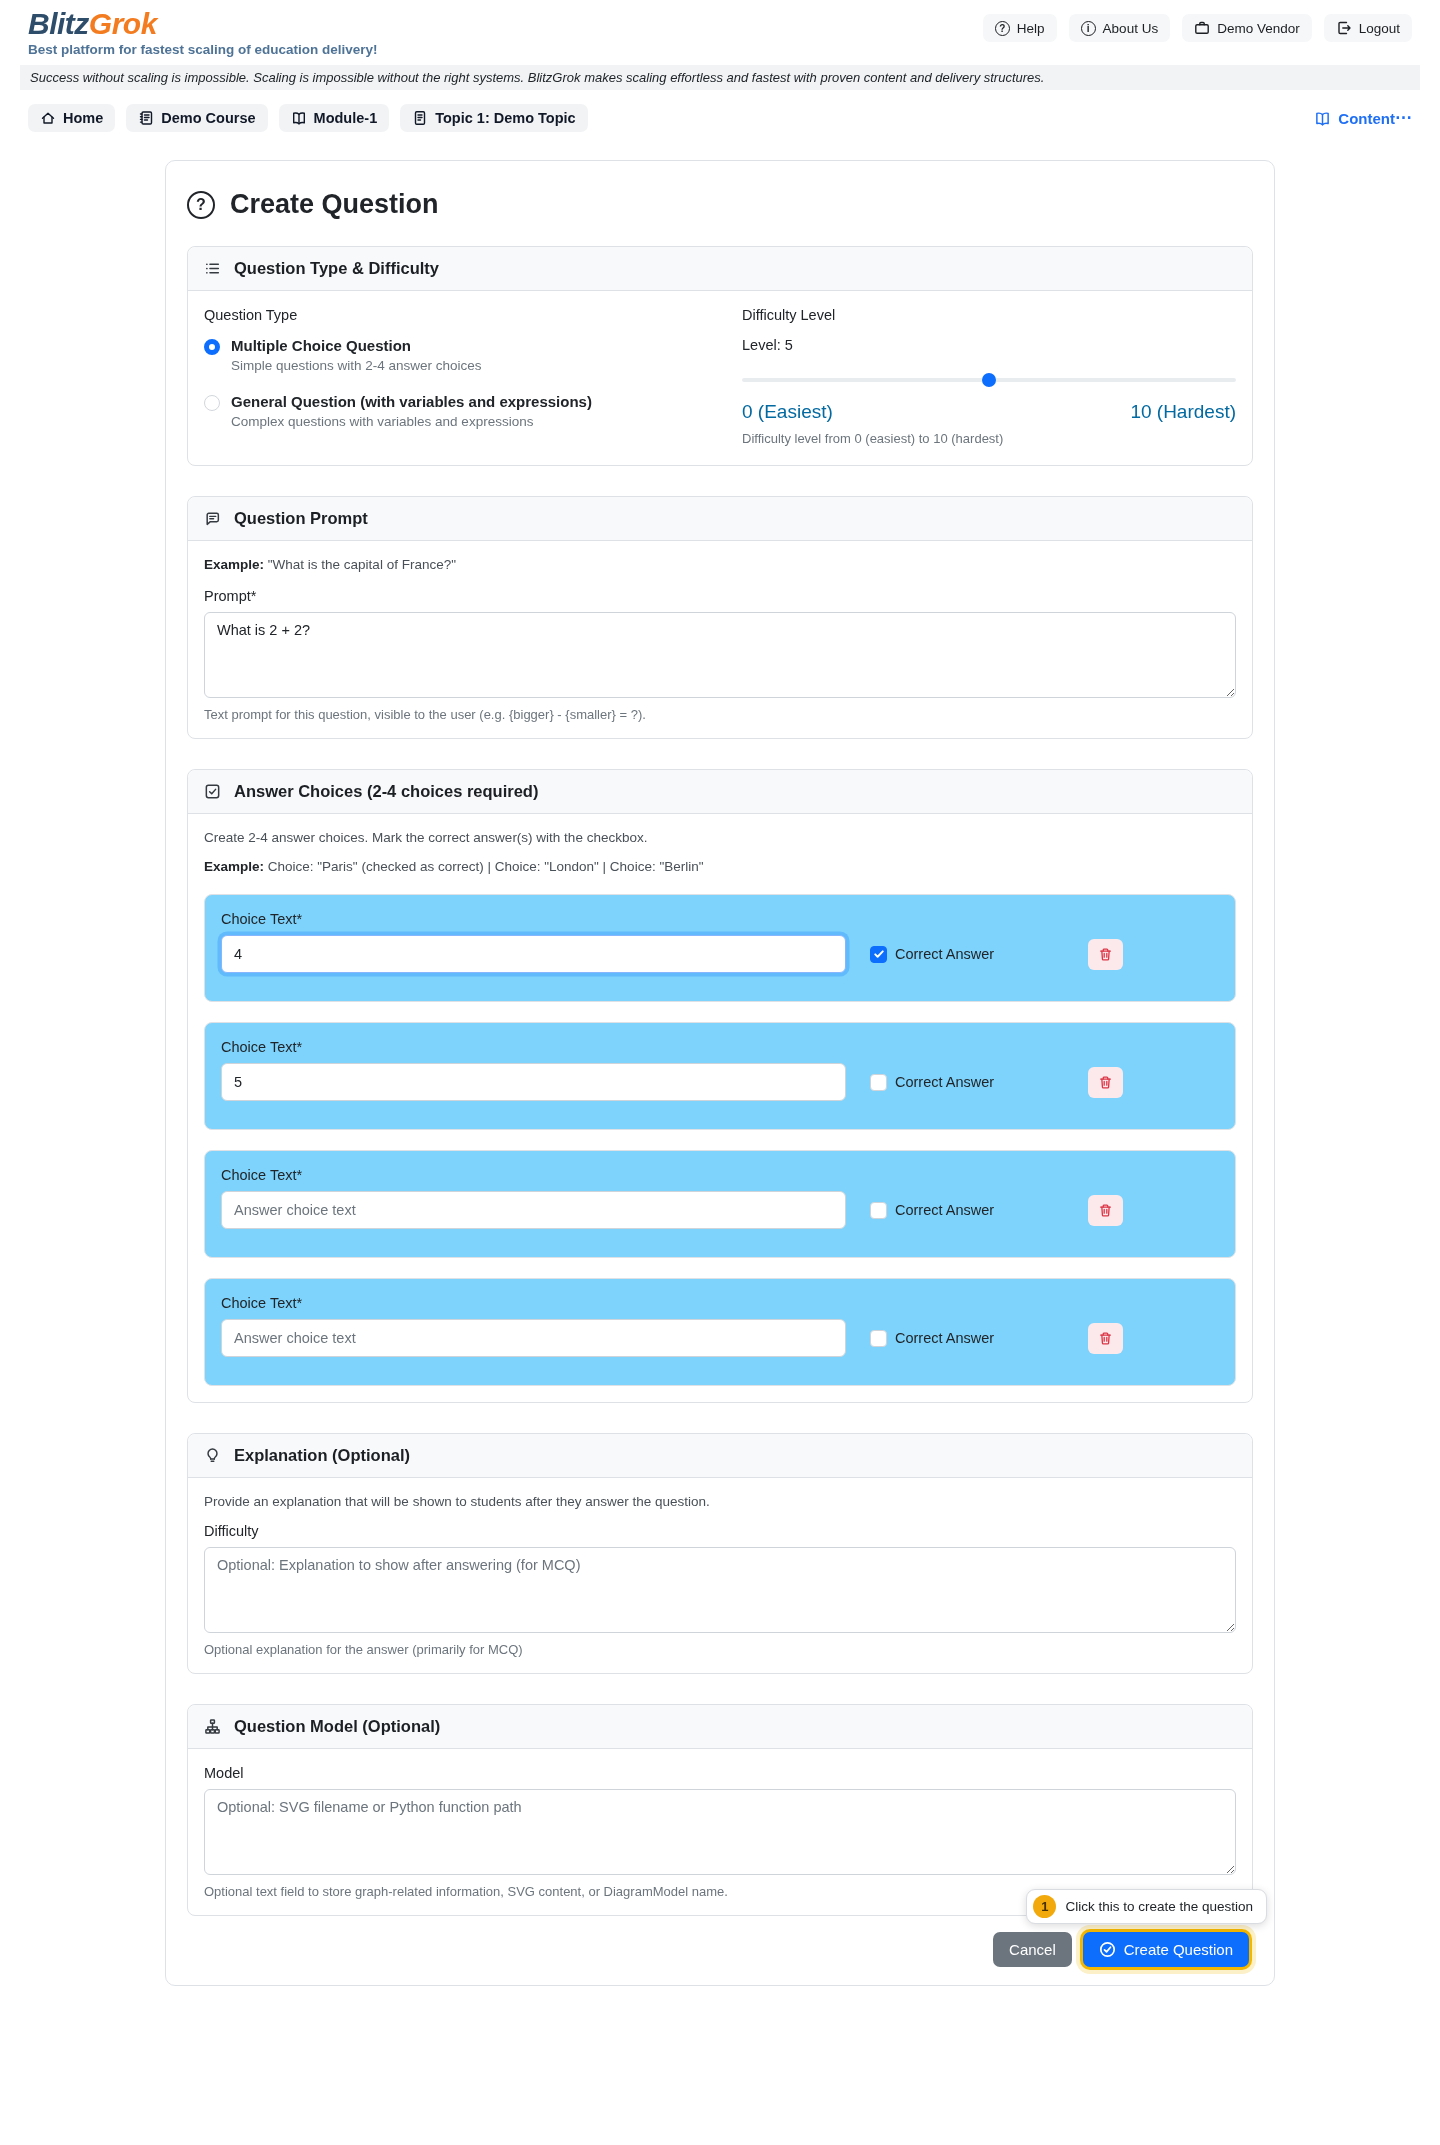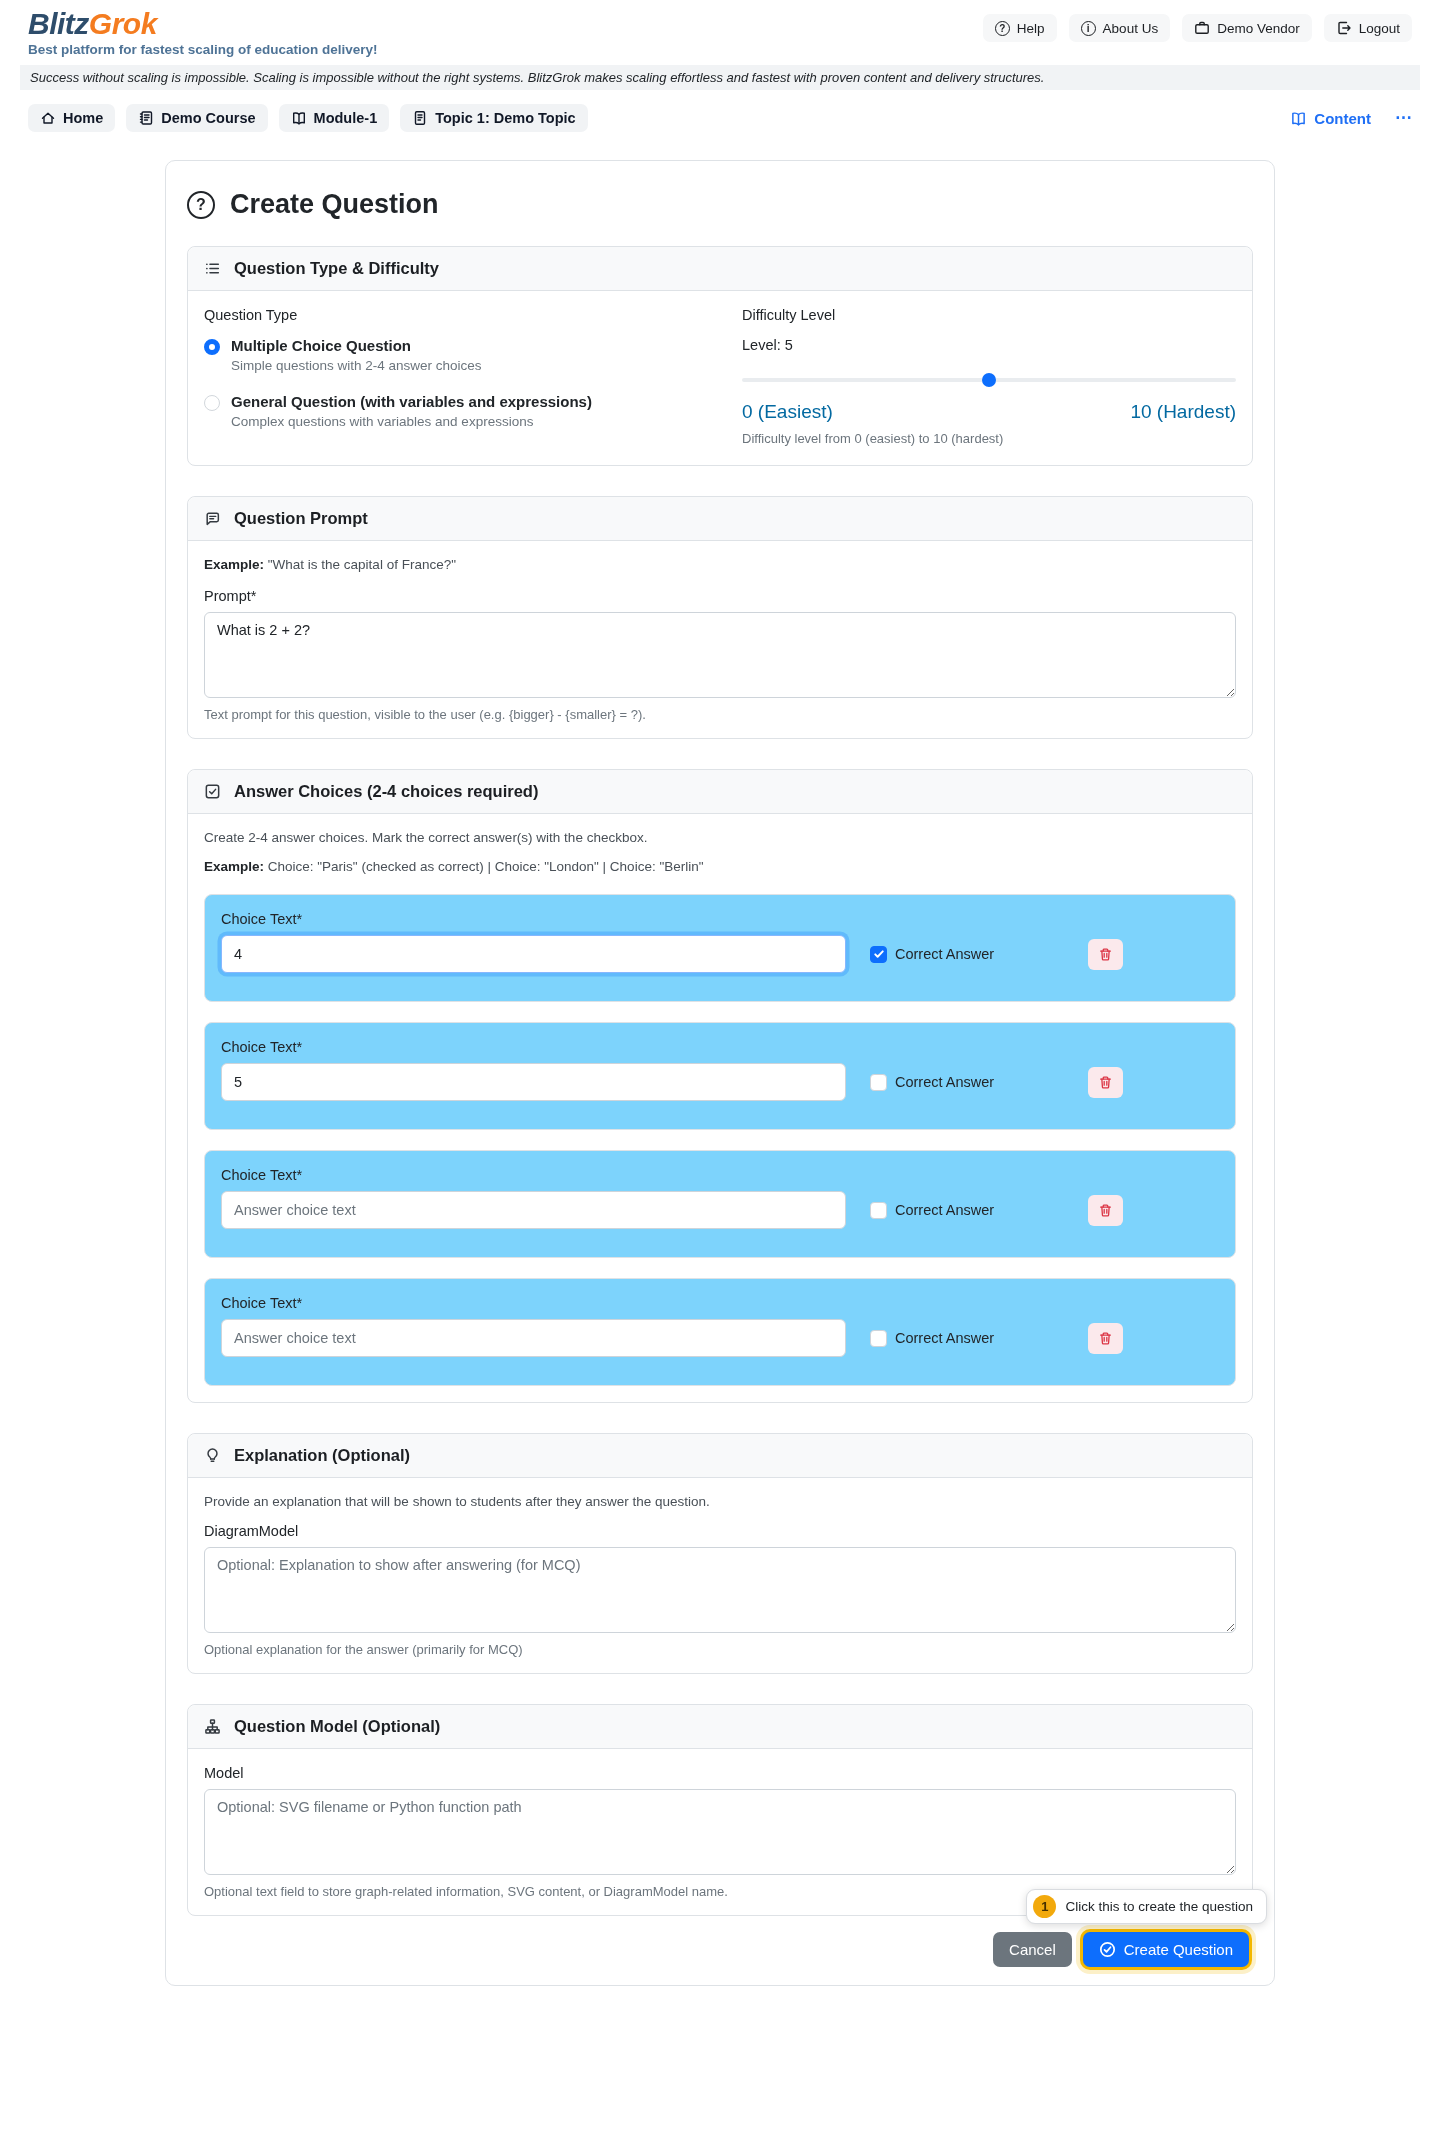--- a/index.html
+++ b/index.html
@@ -25,21 +25,21 @@
                   font-size:10px; font-weight:700; font-style:normal; flex:0 0 auto; }
 
   
   .banner { margin:4px 20px 0; background:#f1f3f5; text-align:left; padding:5px 10px;
             font-style:italic; font-size:13px; color:#212529; }
 
   
   .crumb-row { display:flex; align-items:center; gap:11px; padding:14px 28px 0; }
   .crumb { display:flex; align-items:center; gap:7px; background:#f1f3f5; border-radius:7px;
            padding:6px 12px; font-size:14.5px; font-weight:700; color:#111827; cursor:pointer; }
-  .crumb-right { margin-left:auto; display:flex; align-items:center; gap:24px; color:#1f6ff5; }
+  .crumb-right { margin-left:auto; display:flex; align-items:center; gap:0; color:#1f6ff5; }
   .content-link { display:flex; align-items:center; gap:7px; font-size:15px; font-weight:600; cursor:pointer; }
   .more-dots { font-size:17px; font-weight:700; cursor:pointer; line-height:10px; }
 
   
   .main-card { width:1110px; margin:28px auto 0; border:1px solid #dee2e6; border-radius:10px;
                background:#fff; padding:20px 21px 18px; position:relative; }
   .page-title-row { display:flex; align-items:center; gap:15px; margin:8px 0 26px; }
   .page-title-row .q-circle { width:28px; height:28px; border:2px solid #212529; border-radius:50%;
       display:flex; align-items:center; justify-content:center; font-size:16px; font-weight:700; }
   .page-title { font-size:27px; font-weight:700; }
@@ -389,21 +389,21 @@
       <span class="sic">
           <svg class="ic" width="17" height="17" viewBox="0 0 16 16">
             <path d="M9.7 11.2c0-.7.3-1.3.9-1.8a4.2 4.2 0 1 0-5.2 0c.6.5.9 1.1.9 1.8"></path>
             <path d="M6.3 11.2h3.4M6.8 13.4h2.4"></path>
           </svg>
         </span>
       <span>Explanation (Optional)</span>
     </div>
     <div class="section-body">
       <div class="desc-line">Provide an explanation that will be shown to students after they answer the question.</div>
-      <div class="input-label">DiagramModel</div>
+      <div class="input-label">Difficulty</div>
       <textarea class="text-area" placeholder="Optional: Explanation to show after answering (for MCQ)" style=""></textarea>
       <div class="helper-under">Optional explanation for the answer (primarily for MCQ)</div>
     </div>
   </div>
 
   <div class="section" style="margin-bottom:0;">
     <div class="section-header">
       <span class="sic">
           <svg class="ic" width="17" height="17" viewBox="0 0 16 16">
             <rect x="6.2" y="1.8" width="3.6" height="3.2" rx="0.6"></rect>

